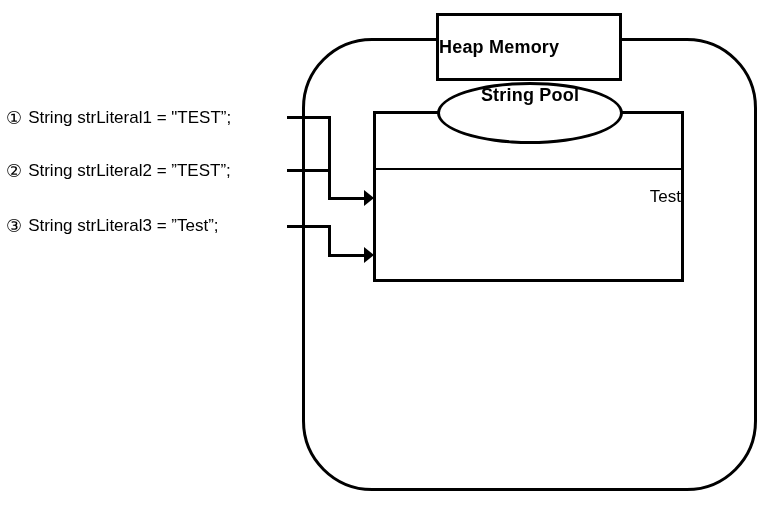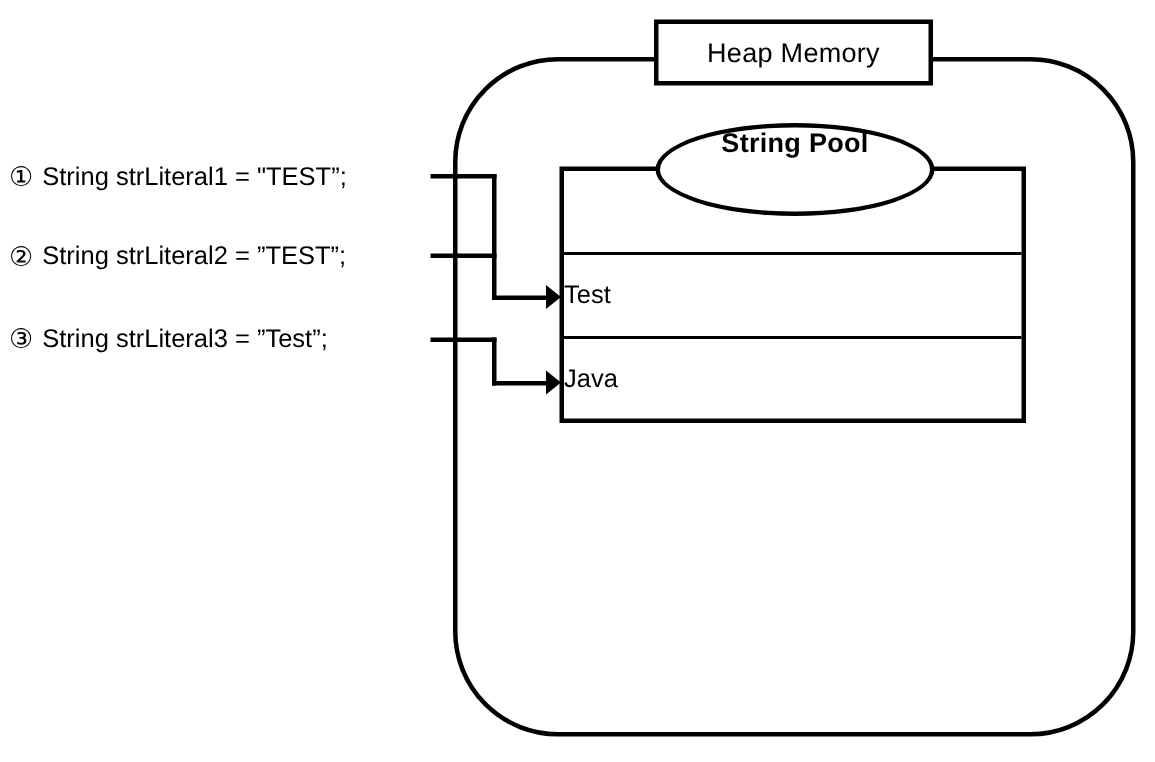--- a/index.html
+++ b/index.html
@@ -22,42 +22,42 @@
     width: 455px; height: 453px;
     border: 3px solid #000;
     border-radius: 70px;
     background: transparent;
     z-index: 0;
   }
   
   .heap-title {
     position: absolute;
     left: 436px; top: 13px;
-    width: 186px; height: 44px;
+    width: 186px; height: 68px;
     border: 3px solid #000;
     background: #ffffff;
     z-index: 3;
-    display: flex; align-items: center; justify-content: center;
-    font-weight: normal;
+    display: flex; align-items: center; 
+    font-weight: bold;
     font-size: 18px;
     letter-spacing: 0.2px;
   }
   
   .pool-table {
     position: absolute;
     left: 373px; top: 111px;
     width: 311px; height: 171px;
     border: 3px solid #000;
     background: #ffffff;
     z-index: 1;
     display: flex;
     flex-direction: column;
   }
   .pool-row {
-    display: flex; align-items: center; justify-content: flex-start;
+    display: flex; align-items: center; justify-content: flex-end;
     font-size: 17px;
   }
   .pool-row-0 { height: 54px; }
   .pool-row-1 { height: 56px; border-top: 2px solid #000; }
   .pool-row-2 { height: 55px; border-top: 2px solid #000; }
   
   .pool-ellipse {
     position: absolute;
     left: 437px; top: 82px;
     width: 186px; height: 62px;
@@ -115,23 +115,20 @@
     <span>Heap Memory</span>
   </div>
 
   <div class="pool-table">
     <div class="pool-row pool-row-0">
       <span></span>
     </div>
     <div class="pool-row pool-row-1">
       <span>Test</span>
     </div>
-    <div class="pool-row pool-row-2">
-      <span>Java</span>
-    </div>
   </div>
 
   <div class="pool-ellipse">
     <span>String Pool</span>
   </div>
 
   <div class="code-line code-line-1">
     <span class="num">①</span>
     <span>String strLiteral1 = "TEST”;</span>
   </div>

